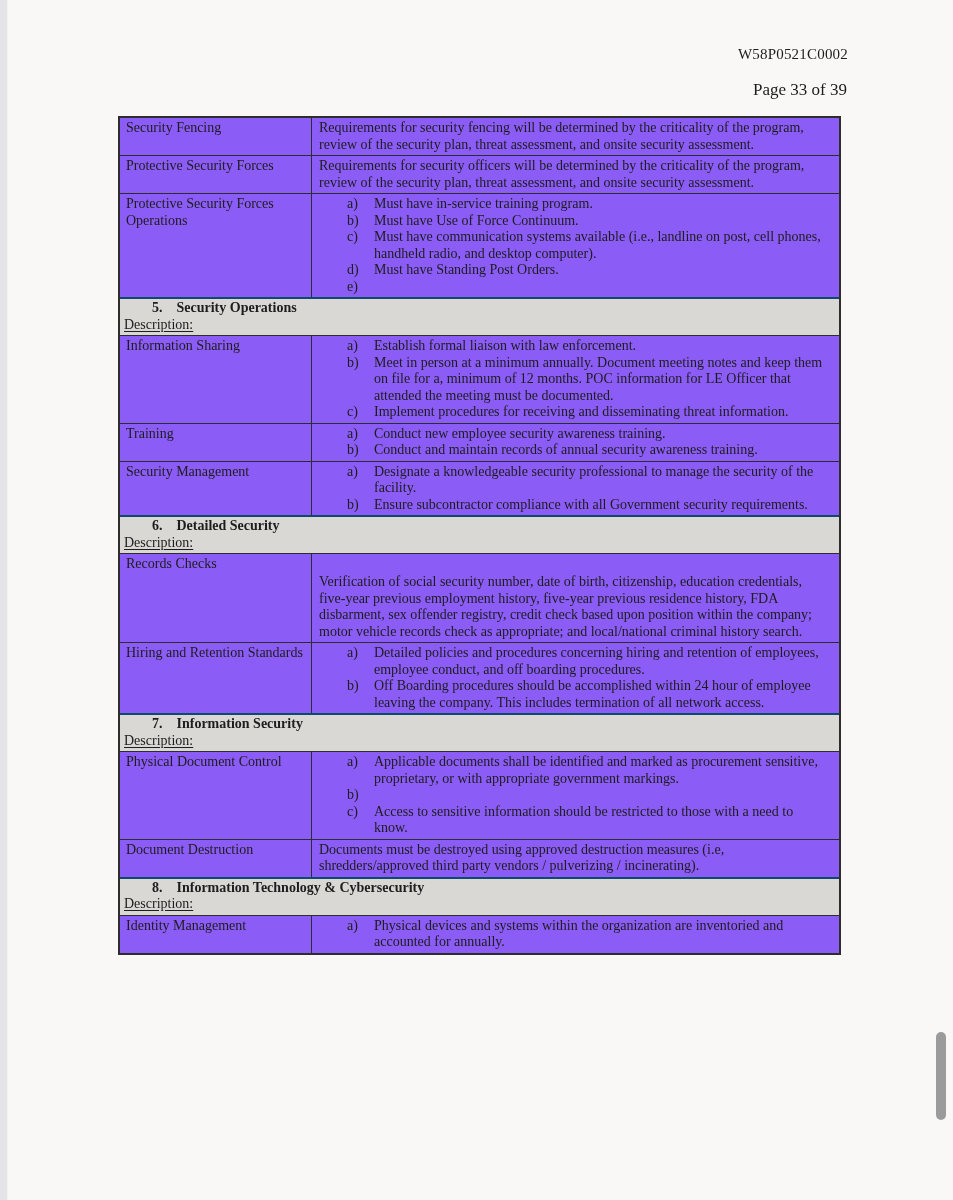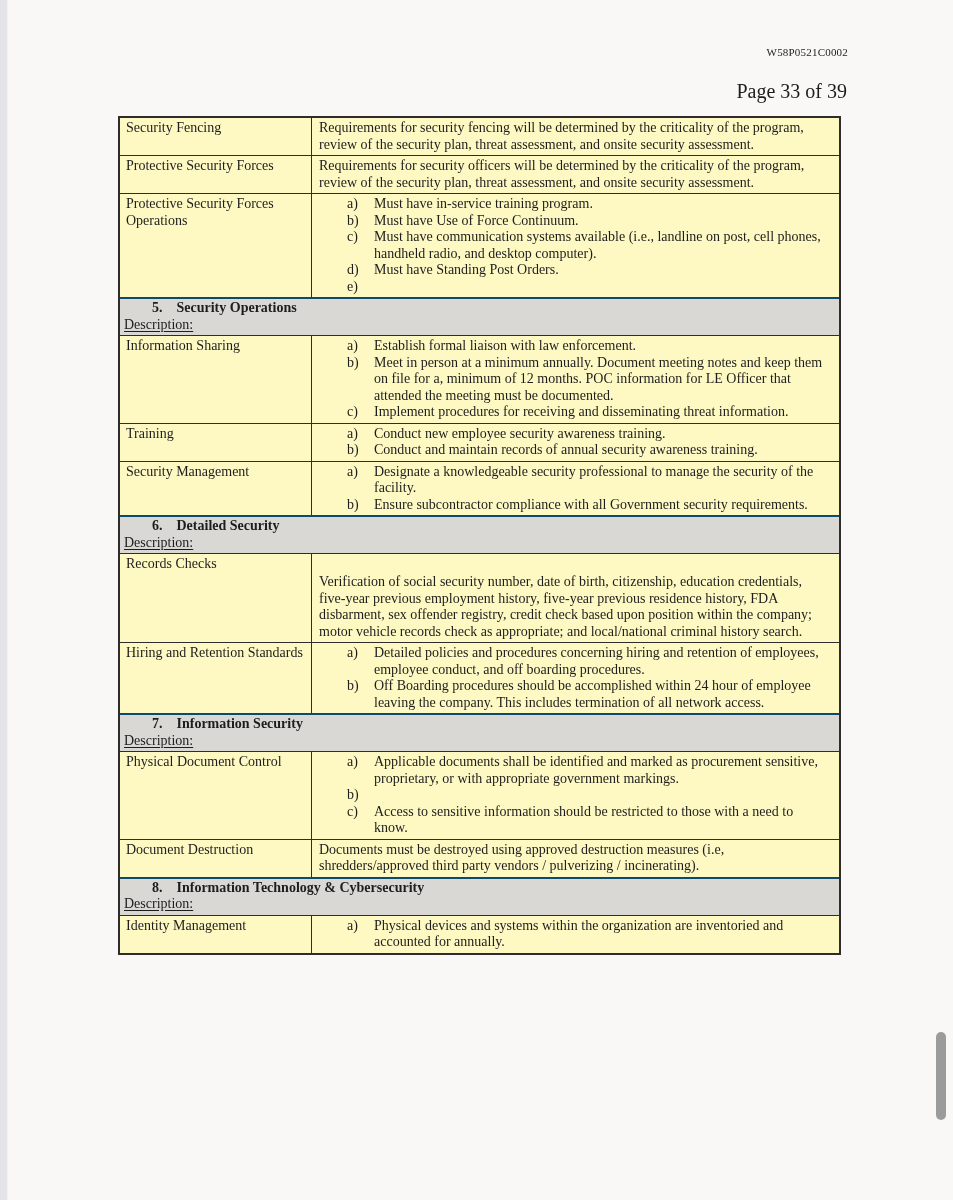--- a/index.html
+++ b/index.html
@@ -16,30 +16,30 @@
     position: absolute; left: 0; top: 0; width: 7px; height: 100%;
     background: #e4e3e7; border-right: 1px solid #f2f1ef;
   }
   .page {
     position: absolute; left: 8px; top: 0; right: 0; bottom: 0;
     background: #f9f8f6;
   }
   .doc-header { position: absolute; top: 0; left: 0; right: 0; }
   .doc-number {
     position: absolute; top: 46px; right: 105px;
-    font-size: 11px; letter-spacing: 0.2px; white-space: nowrap;
+    font-size: 15px; letter-spacing: 0.2px; white-space: nowrap;
   }
   .page-number {
     position: absolute; top: 80px; right: 106px;
-    font-size: 20px; white-space: nowrap;
+    font-size: 17px; white-space: nowrap;
   }
   .doc-table {
     position: absolute; left: 110px; top: 116px; width: 719px;
     border: 2px solid #2d2d2d;
-    background: #fef9c3;
+    background: #8b5cf6;
     font-size: 14px; line-height: 16.5px;
   }
   .row { display: flex; border-top: 1.5px solid #2d2d2d; }
   .row:first-child { border-top: none; }
   .cell-label {
     flex: 0 0 192px; width: 192px; box-sizing: border-box;
     border-right: 1.5px solid #2d2d2d;
     padding: 2px 6px 2px 6px;
   }
   .cell-content {

